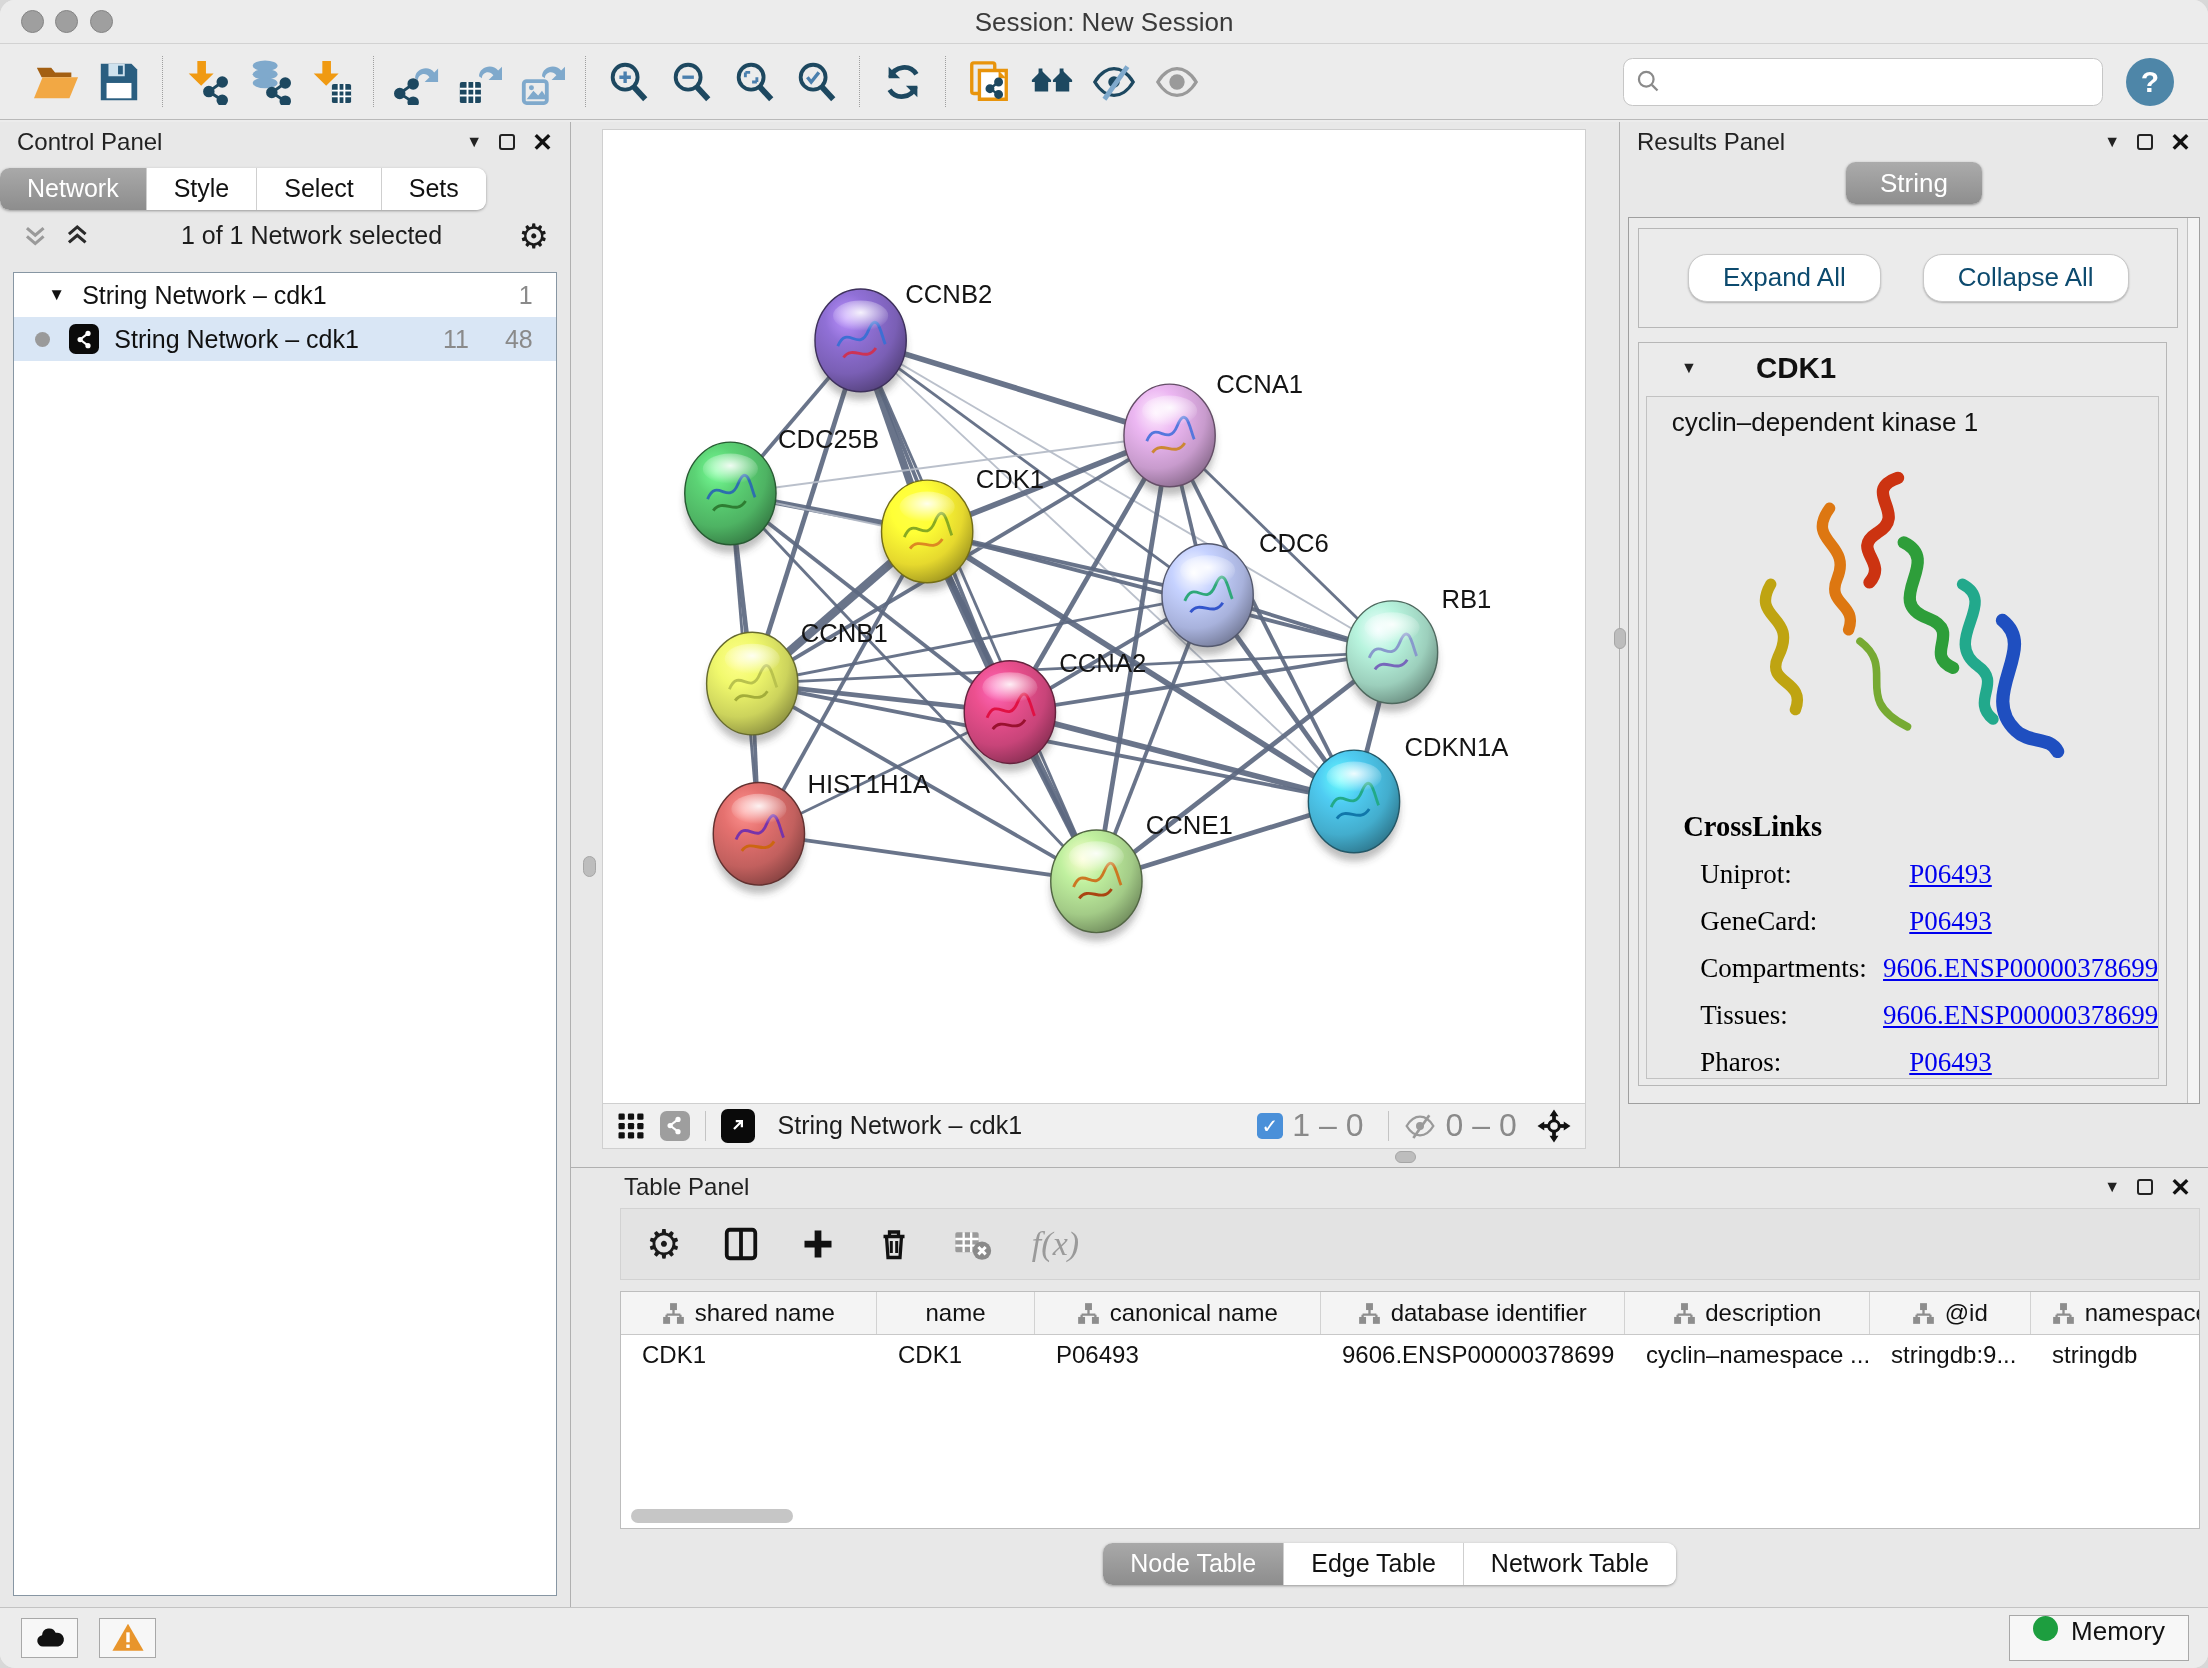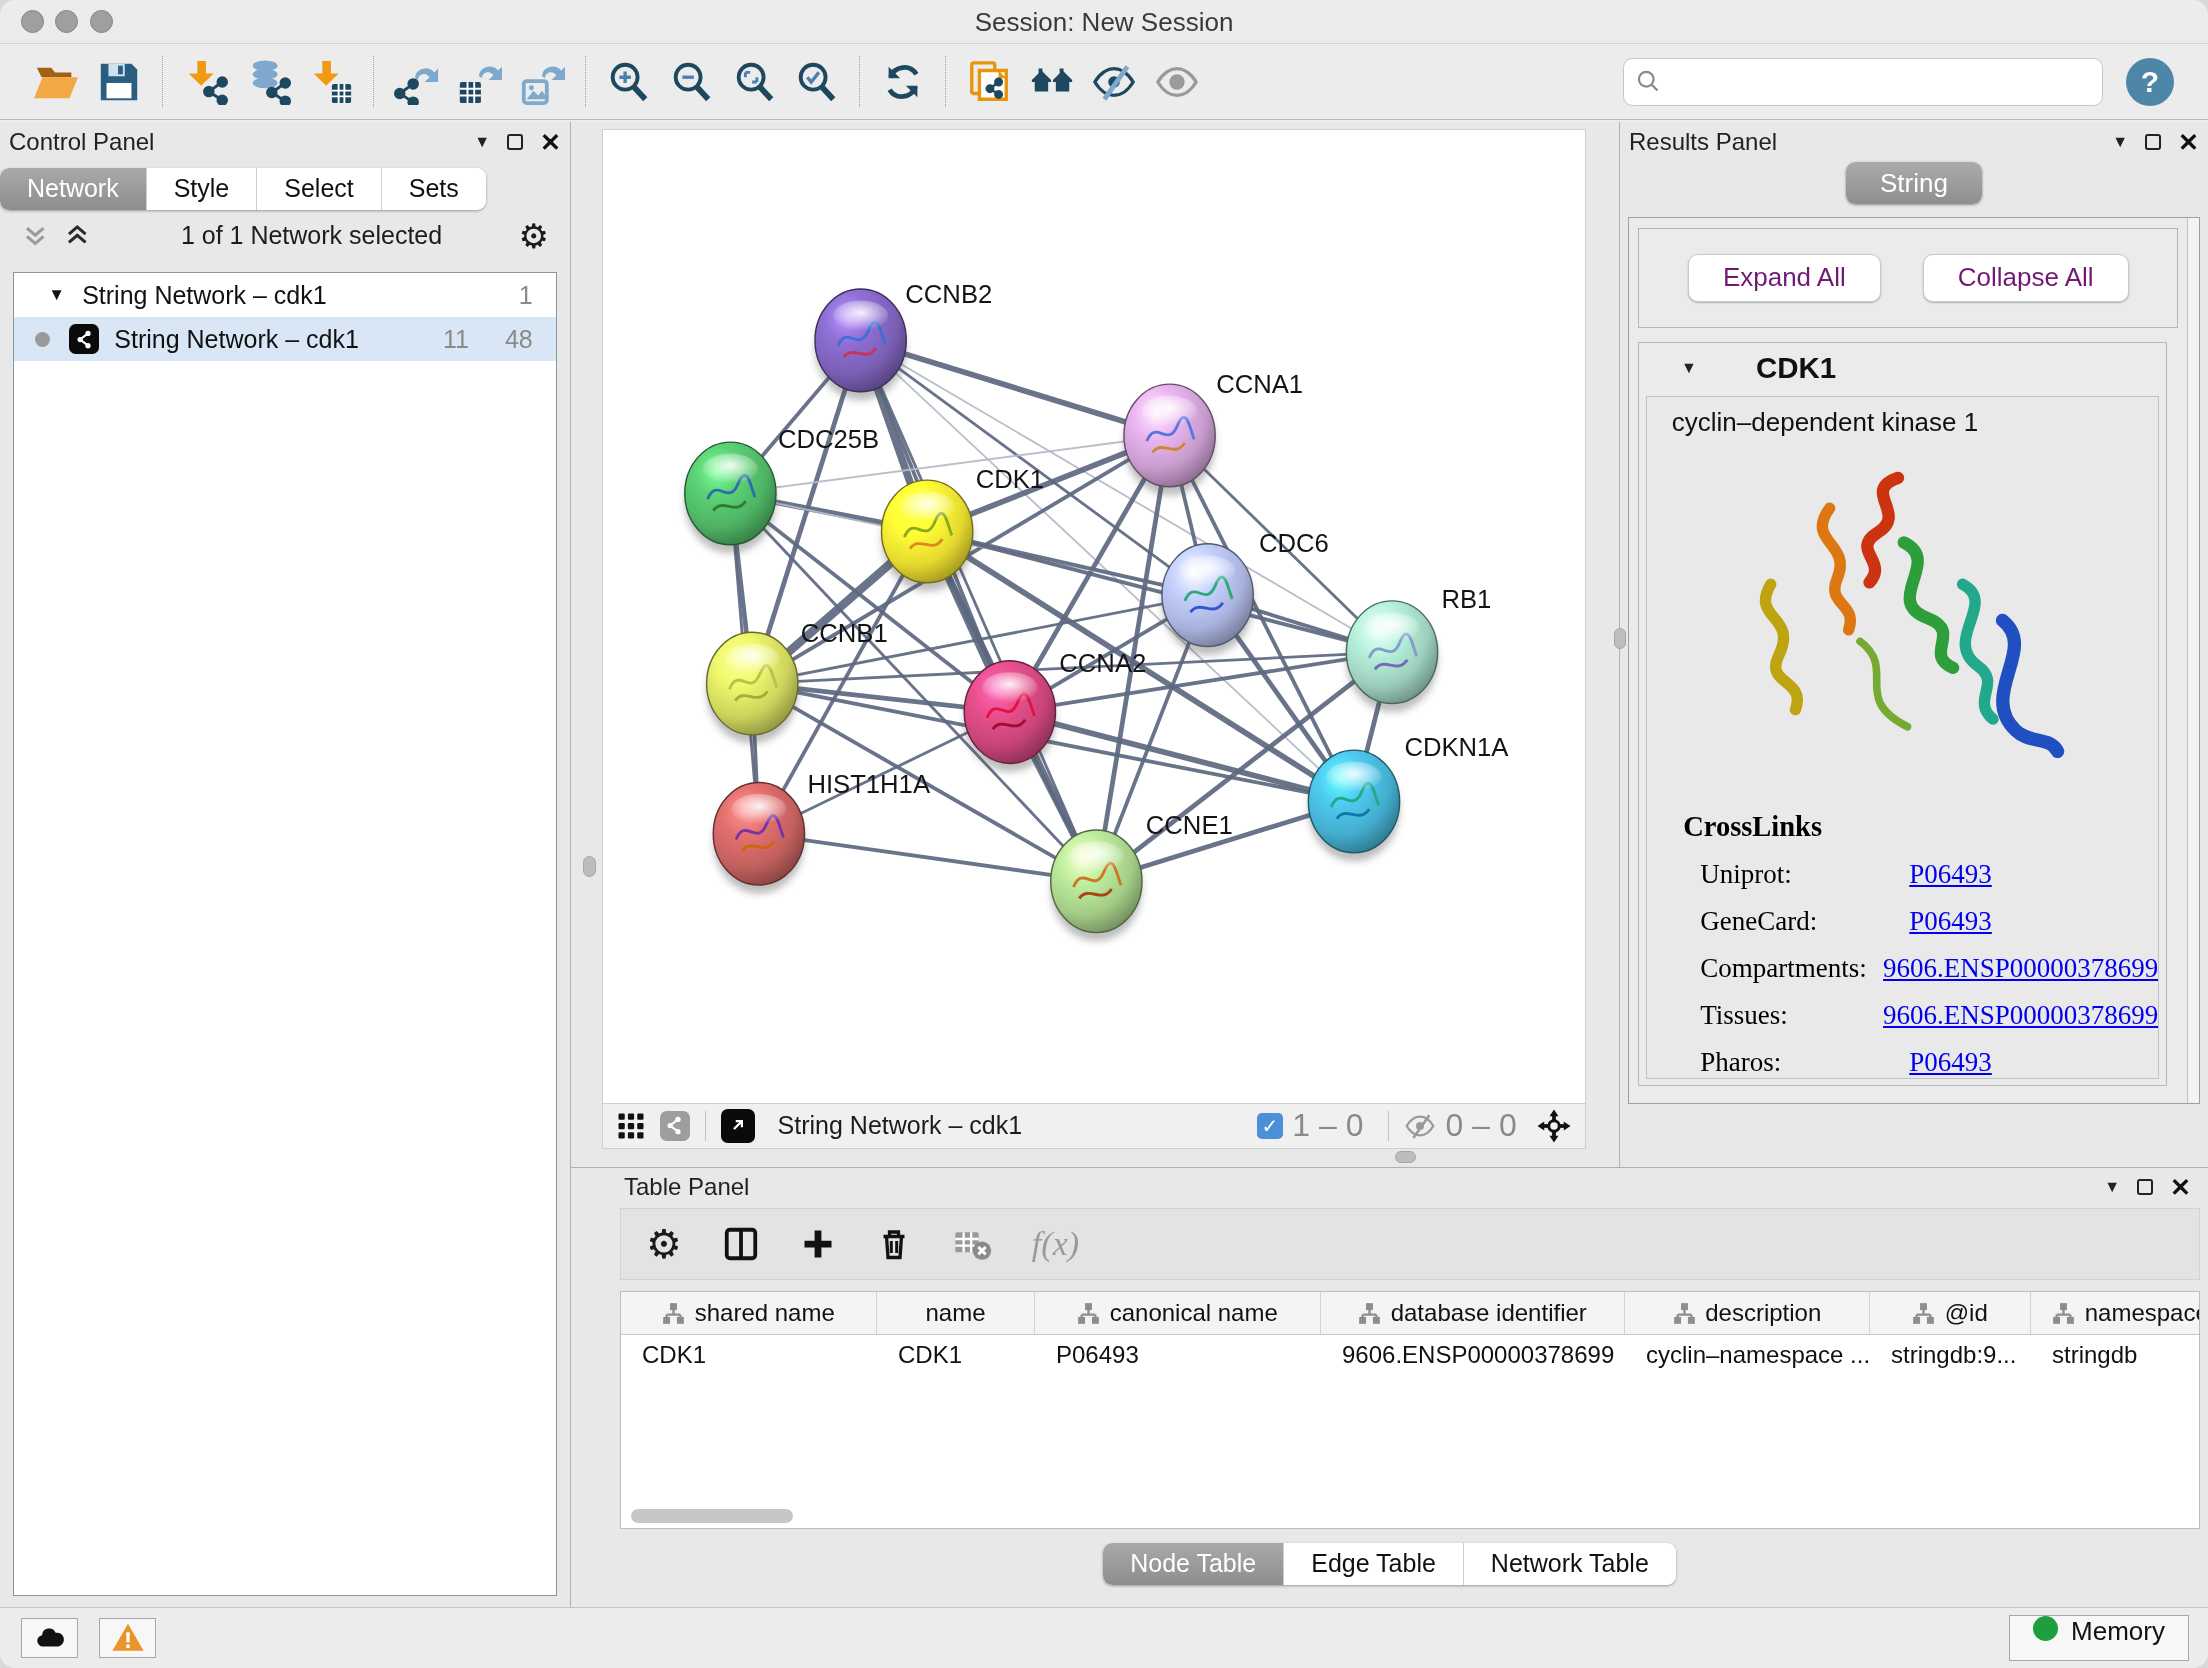--- a/index.html
+++ b/index.html
@@ -16,21 +16,21 @@
   .toolbar { display:flex; align-items:center; height:76px; background:#ececec; border-bottom:1.9px solid #b9b9b9; padding:0 19px 0 25px; }
   .tbtn { width:53px; height:53px; display:flex; align-items:center; justify-content:center; margin:0 4.8px; }
   .tbtn svg { width:46px; height:46px; }
   .tsep { width:0; height:51px; border-left:1.9px dotted #9f9f9f; margin:0 11.4px; }
   .searchbox { margin-left:auto; width:480px; height:48px; background:#fff; border:1.9px solid #c6c6c6; border-radius:9.5px; display:flex; align-items:center; padding:0 11.4px; }
   .searchbox input { border:none; outline:none; flex:1; font-size:24px; margin-left:7.6px; background:transparent; }
   .helpbtn { width:48px; height:48px; border-radius:50%; background:#4e86a8; color:#fff; font-weight:bold; font-size:30px; display:flex; align-items:center; justify-content:center; margin:0 15px 0 23px; }
 
   
   .main { position:absolute; top:122px; bottom:61px; left:0; right:0; display:flex; }
-  .panel-head { height:40px; display:flex; align-items:center; padding:0 9px;text-align:center; }
+  .panel-head { height:40px; display:flex; align-items:center; padding:0 17px;text-align:center; }
   .panel-title { font-size:24px; color:#222; }
   .ph-icons { margin-left:auto; display:flex; align-items:center; gap:17px; }
   .caret { font-size:16px; color:#222; }
   .floatbox { width:16px; height:16px; border:2.4px solid #222; border-radius:2.9px; }
   .closex { font-size:25px; font-weight:bold; color:#111; line-height:1; }
 
   
   .seg { display:inline-flex; background:#fff; border-radius:9.5px; overflow:hidden; box-shadow:0 1px 2.9px rgba(0,0,0,.35); }
   .seg-btn { padding:6.7px 27px; font-size:25px; color:#111; background:#fff; border:none; border-right:1px solid #cfcfcf; cursor:default; }
   .seg-btn:last-child { border-right:none; }
@@ -65,21 +65,21 @@
   .checkbox { width:26px; height:26px; background:#4a90d9; border-radius:4.8px; color:#fff; font-size:20px; display:flex; align-items:center; justify-content:center; }
   .splitter-dot { position:absolute; width:12.4px; height:21px; border-radius:6.7px; background:#bdbdbd; border:1px solid #a6a6a6; }
 
   
   .results { width:589px; background:#e8e8e8; border-left:1.9px solid #b0b0b0; position:relative; }
   .string-tab-row { height:48px; display:flex; justify-content:center; }
   .string-tab { padding:5.7px 34px; font-size:26px; color:#fff; background:linear-gradient(#ababab,#8e8e8e); border-radius:9.5px; box-shadow:0 1px 2.9px rgba(0,0,0,.4); height:42px; }
   .res-box { position:absolute; left:7.6px; right:7.6px; top:95px; bottom:63px; background:#ebebeb; border:1.9px solid #9f9f9f; }
   .vtrack { position:absolute; right:0; top:0; bottom:0; width:12.4px; border-left:1px solid #c0c0c0; background:#f3f3f3; }
   .btn-row-box { margin:9.5px 21px 9.5px 9.5px; border:1.9px solid #b7b7b7; display:flex; justify-content:center; gap:42px; padding:25px 0; }
-  .wbtn { background:#fff; border:1px solid #c9c9c9; border-radius:10px; padding:7.6px 34px; font-size:26px; color:#701a75; box-shadow:0 1px 1.9px rgba(0,0,0,.25); }
+  .wbtn { background:#fff; border:1px solid #c9c9c9; border-radius:19px; padding:7.6px 34px; font-size:26px; color:#0c4a6e; box-shadow:0 1px 1.9px rgba(0,0,0,.25); }
   .res-card { margin:0 21px 9.5px 9.5px; border:1.9px solid #b7b7b7; position:absolute; top:124px; bottom:7.6px; left:0; right:11.4px; margin-left:9.5px; }
   .card-head { height:49px; display:flex; align-items:center; }
   .card-head .caret { margin:0 0 0 42px; }
   .gene { font-size:29.5px; font-weight:bold; color:#111; margin-left:59px; }
   .card-inner { position:absolute; top:53px; bottom:5.7px; left:6.7px; right:6.7px; border:1.9px solid #c2c2c2; background:#e9e9e9; padding:9.5px 0 0 25px; overflow:hidden; }
   .descr { font-size:26px; color:#111; }
   .protein { display:block; margin:13.3px auto 0 36px; }
   .xl-title { font-family:"Liberation Serif", serif; font-weight:bold; font-size:28.5px; color:#000; margin:27px 0 5.7px 11.4px; }
   .xl-grid { margin-left:28.5px; }
   .xl-row { display:flex; margin-top:16px; }

